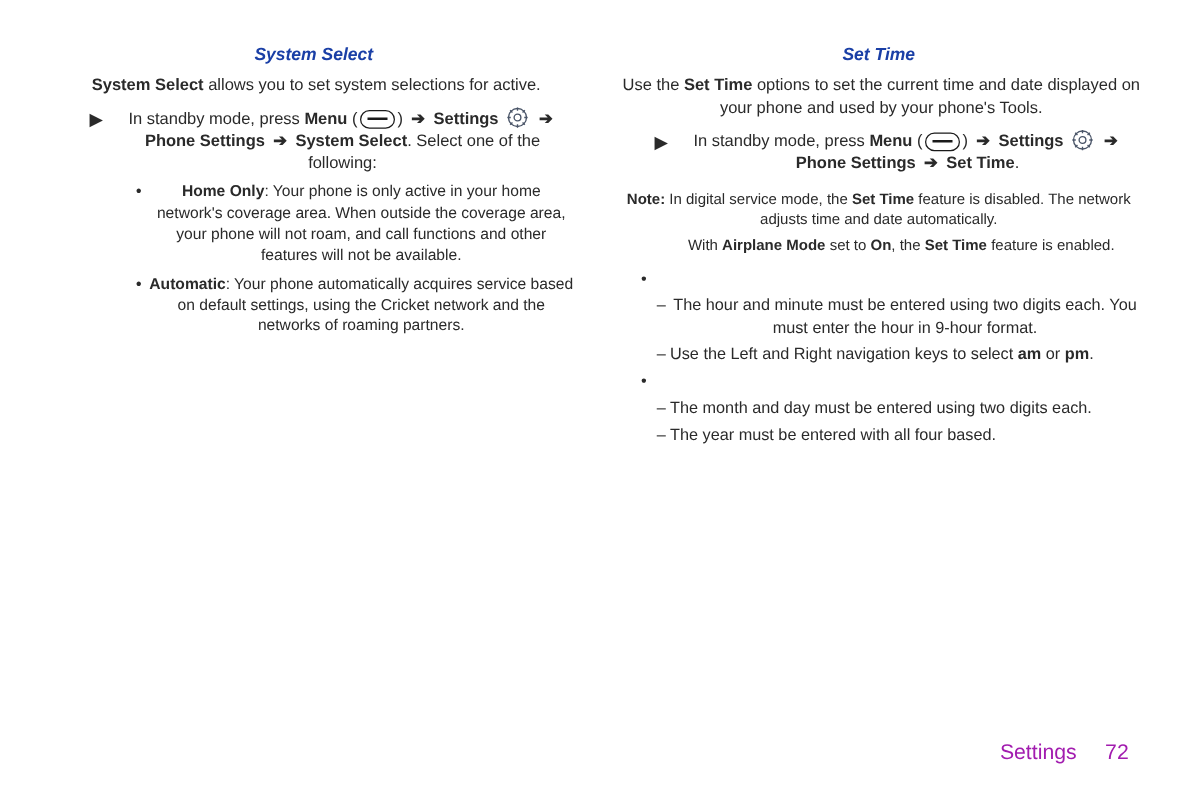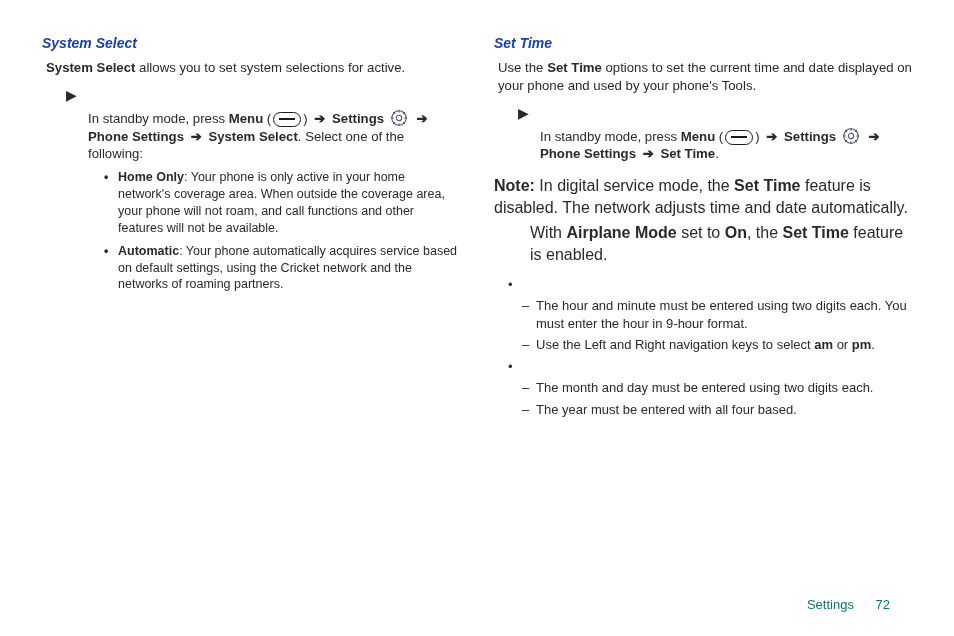--- a/index.html
+++ b/index.html
@@ -10,20 +10,21 @@
     background: #ffffff;
     font-family: Arial, Helvetica, sans-serif;
     color: #2a2a2a;
   }
   .page {
     display: flex;
     padding: 34px 42px 0 42px;
     gap: 34px;
     box-sizing: border-box;
     height: 580px;
+    text-align: center;
   }
   .col {
     flex: 1;
     font-size: 13.2px;
     line-height: 1.35;
   }
   .subsection-title {
     color: #1a3fa6;
     font-weight: bold;
     font-style: italic;
@@ -38,21 +39,20 @@
     align-items: flex-start;
     margin: 0 0 6px 24px;
   }
   .step-arrow {
     flex: 0 0 22px;
     font-size: 14px;
     padding-top: 1px;
   }
   .step-text {
     flex: 1;
-    margin-top: 24px;
   }
   .bullets {
     margin: 6px 0 0 62px;
   }
   .bullet {
     display: flex;
     align-items: flex-start;
     margin-bottom: 6px;
     font-size: 12.5px;
   }
@@ -78,21 +78,21 @@
   }
   .sub {
     display: flex;
     align-items: flex-start;
     margin: 2px 0 4px 14px;
   }
   .sub > .dash {
     flex: 0 0 14px;
   }
   .note {
-    font-size: 16px;
+    font-size: 12px;
     margin: 12px 0 10px 0;
   }
   .note .notelabel {
     font-weight: bold;
   }
   .note p {
     margin: 4px 0 0 36px;
   }
   b { font-weight: bold; }
   .inline-icon {
@@ -120,23 +120,23 @@
   .gear-icon svg {
     display: block;
   }
   .arrow-sep {
     margin: 0 3px;
     font-weight: bold;
   }
   .footer {
     position: absolute;
     bottom: 24px;
-    right: 64px;
-    font-size: 13px;
-    color: #0f766e;
+    right: 51px;
+    font-size: 17px;
+    color: #a21caf;
   }
   .footer .sec {
     margin-right: 18px;
   }
 </style>
 </head>
 <body>
 
 <div class="page">
 

